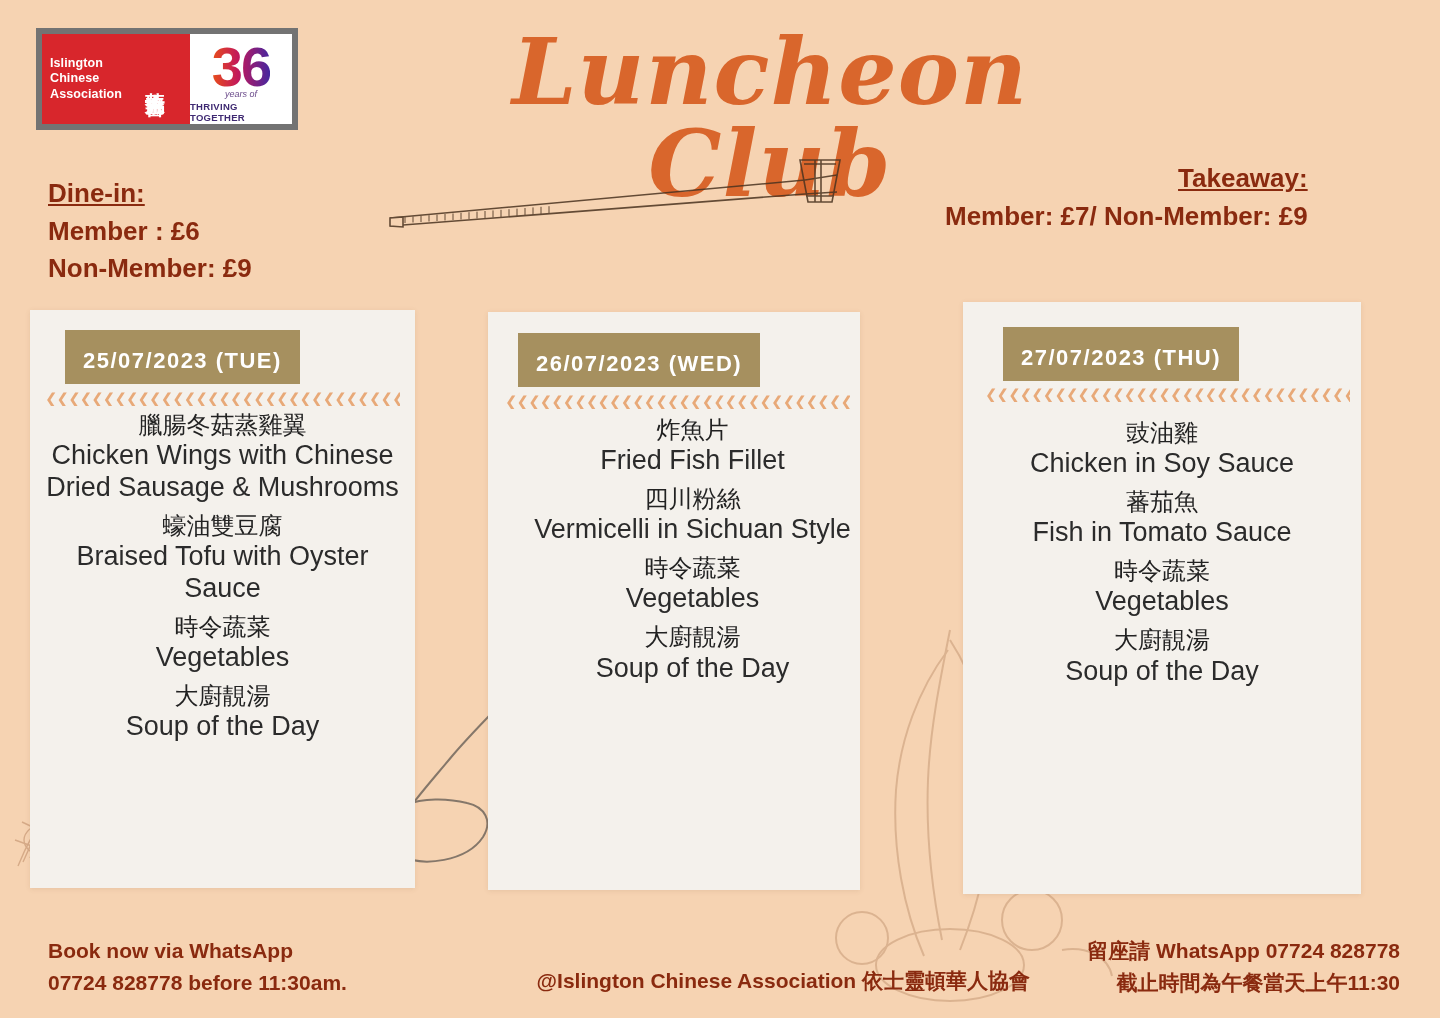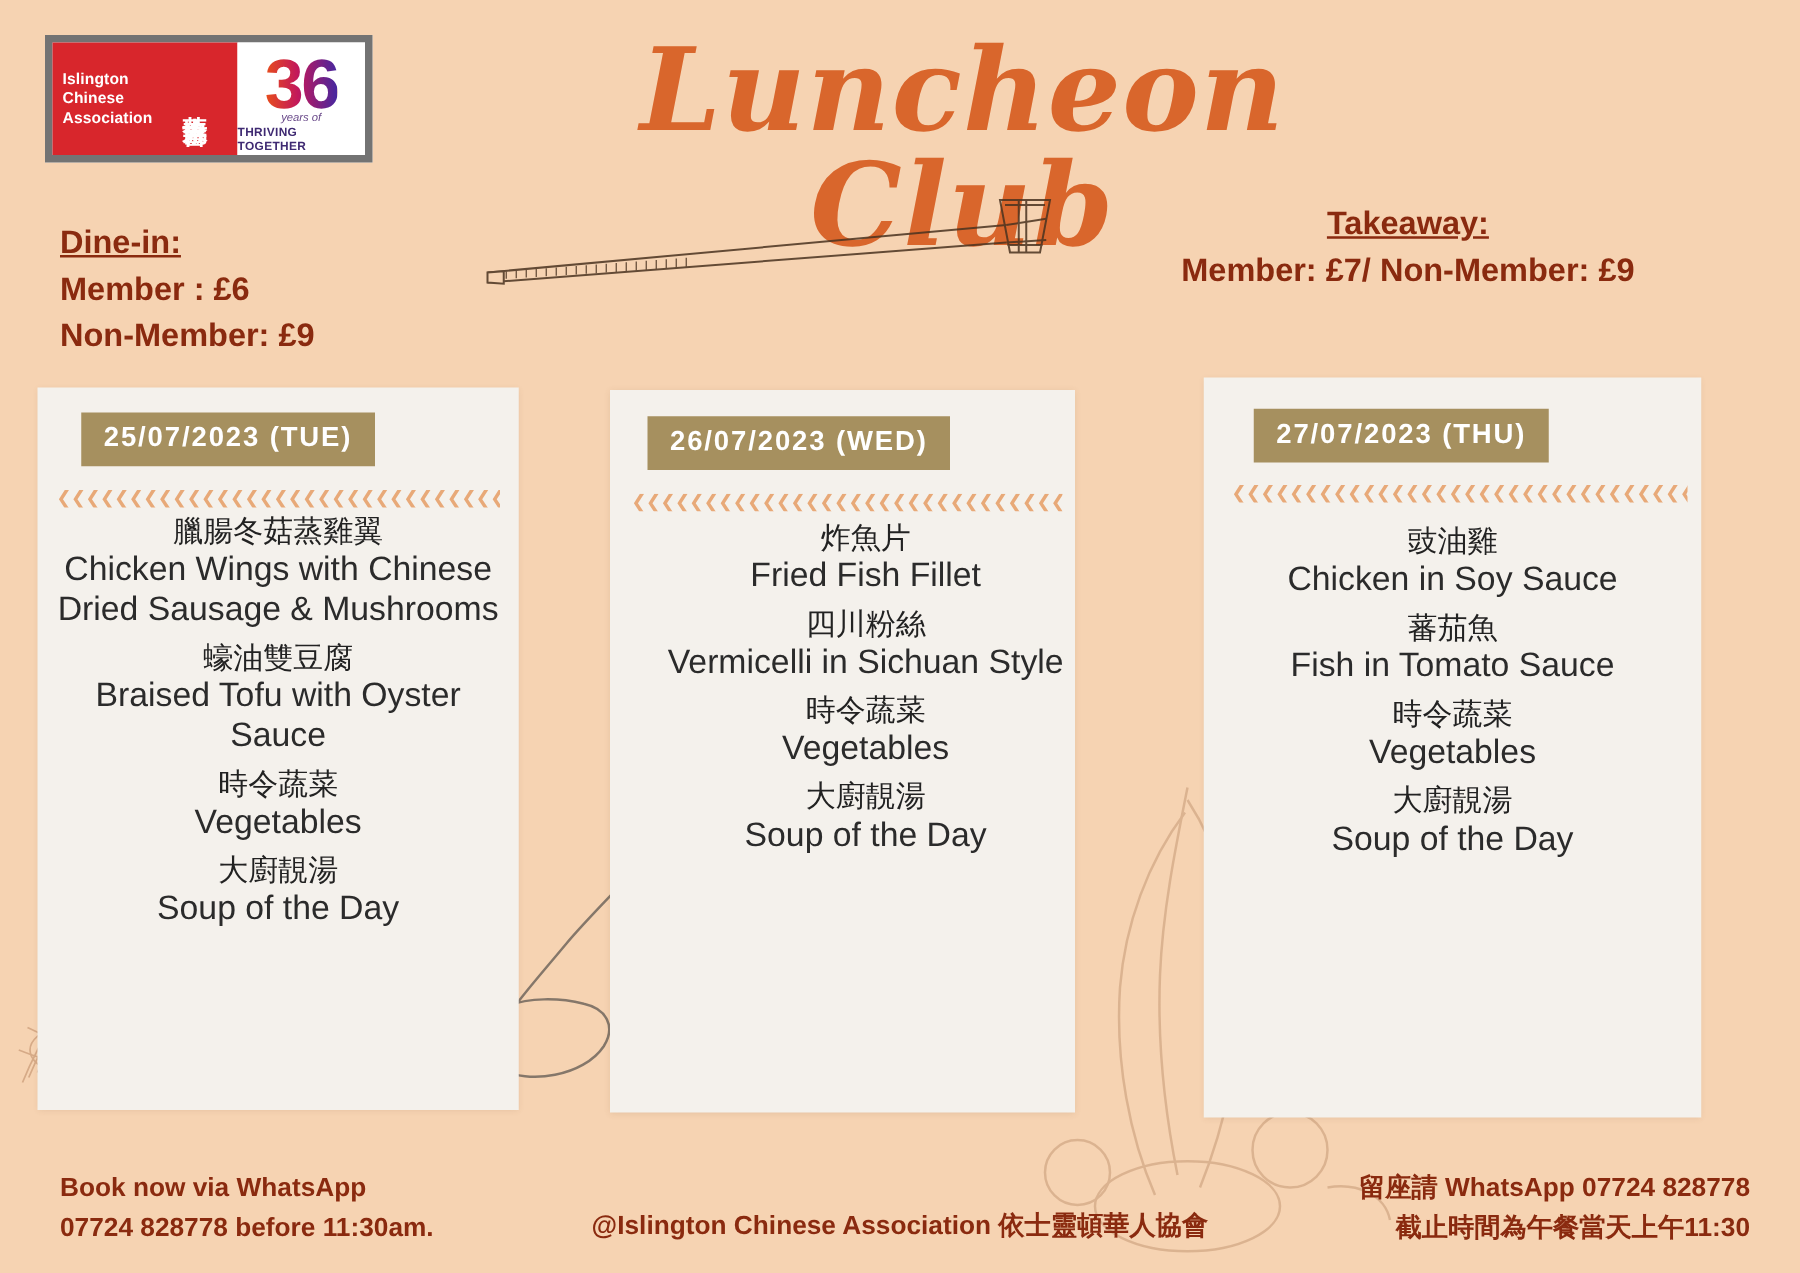--- a/index.html
+++ b/index.html
@@ -117,21 +117,21 @@
     line-height: 1.45;
   }
   .dinein .hdr { text-decoration: underline; }
   .takeaway {
     position: absolute;
     left: 945px; top: 160px;
     color: #8a2a0f;
     font-weight: bold;
     font-size: 26px;
     line-height: 1.45;
-    text-align: center;
+    text-align: right;
   }
   .takeaway .hdr { text-decoration: underline; }
 
   
   .deco-cabbage {
     position: absolute;
     left: 10px; top: 690px;
     width: 185px; height: 180px;
     opacity: .45;
   }
@@ -158,21 +158,21 @@
   #card-1 { left: 488px; top: 312px; width: 372px; height: 578px; }
   #card-2 { left: 963px; top: 302px; width: 398px; height: 592px; }
 
   .date-badge {
     position: absolute;
     background: #a6905f;
     color: #ffffff;
     font-weight: bold;
     font-size: 22px;
     letter-spacing: 1.5px;
-    padding: 7px 18px 10px 18px;
+    padding: 18px 18px 10px 18px;
     white-space: nowrap;
     font-family: "Liberation Sans", sans-serif;
   }
   #badge-0 { left: 65px;  top: 330px; }
   #badge-1 { left: 518px; top: 333px; }
   #badge-2 { left: 1003px; top: 327px; }
 
   .divider {
     position: absolute;
     height: 14px;
@@ -214,21 +214,21 @@
 
   
   .foot {
     position: absolute;
     color: #8a2a0f;
     font-weight: bold;
     font-size: 21px;
     line-height: 1.5;
   }
   #foot-left   { left: 48px;  top: 935px; text-align: left; }
-  #foot-center { left: 410px; top: 965px; width: 620px; text-align: center; }
+  #foot-center { left: 410px; top: 965px; width: 620px; text-align: right; }
   #foot-right  { left: 1010px; top: 935px; width: 390px; text-align: right; }
 </style>
 </head>
 <body>
 
 <div class="logo-wrap">
   <div class="logo-red">
     <div class="logo-red-text">
       <div>Islington</div>
       <div>Chinese</div>

